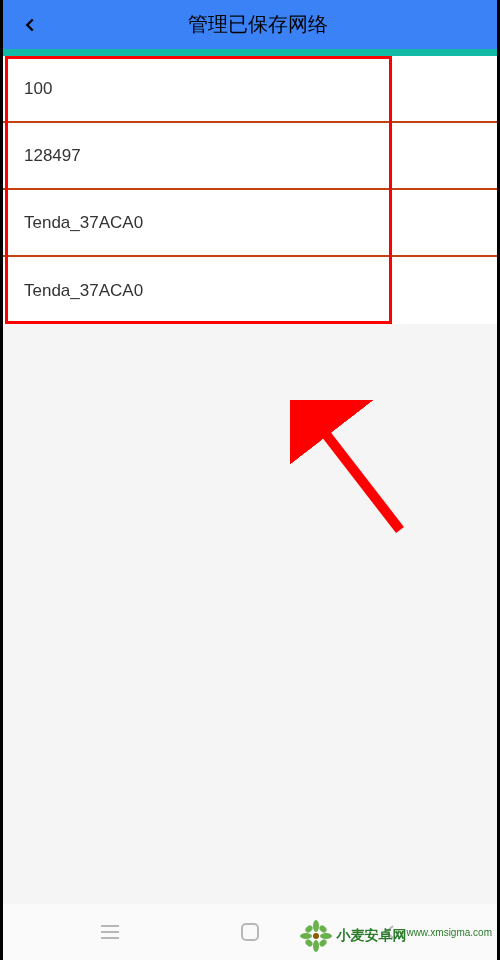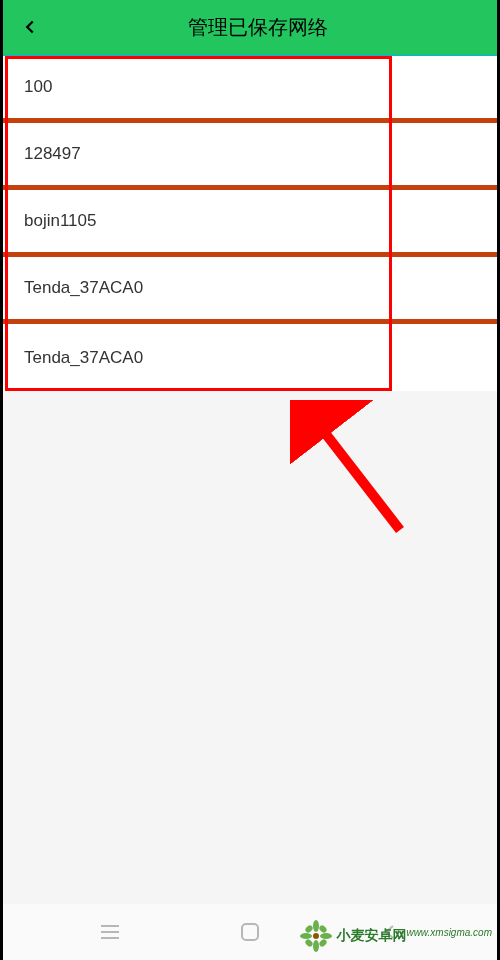--- a/index.html
+++ b/index.html
@@ -10,25 +10,25 @@
     body {
       width: 500px;
       height: 960px;
       background: #f5f5f5;
       font-family: -apple-system, BlinkMacSystemFont, "Segoe UI", sans-serif;
       position: relative;
       overflow: hidden;
     }
     .header {
       height: 56px;
-      background: #22c55e;
+      background: #3b82f6;
       display: flex;
       align-items: center;
       position: relative;
-      border-bottom: 2px solid #14b8a6;
+      border-bottom: 7px solid #14b8a6;
       padding-left: 16px;
     }
     .back-button {
       position: absolute;
       left: 10px;
       top: 50%;
       transform: translateY(-50%);
       width: 40px;
       height: 40px;
       display: flex;
@@ -61,21 +61,21 @@
       pointer-events: none;
       z-index: 10;
     }
     .list-item {
       height: 67px;
       display: flex;
       align-items: center;
       padding: 0 24px;
       font-size: 17px;
       color: #333;
-      border-bottom: 5px solid #c2410c;
+      border-bottom: 2px solid #c2410c;
       cursor: pointer;
     }
     .list-item:last-child {
       border-bottom: none;
     }
     .arrow-annotation {
       position: absolute;
       top: 400px;
       left: 290px;
       pointer-events: none;
@@ -117,21 +117,20 @@
       align-items: flex-start;
     }
     .watermark-title {
       font-size: 14px;
       font-weight: bold;
       color: #2a7a2a;
     }
     .watermark-url {
       font-size: 10px;
       color: #2a7a2a;
-      font-style: italic;
     }
     .frame-border {
       position: absolute;
       top: 0;
       left: 0;
       right: 0;
       bottom: 0;
       border-left: 3px solid #000;
       border-right: 3px solid #000;
       pointer-events: none;
@@ -152,23 +151,20 @@
   <div class="title">管理已保存网络</div>
 </div>
 
 <div class="network-list">
   <div class="highlight-box"></div>
   <div class="list-item">
     <span>100</span>
   </div>
   <div class="list-item">
     <span>128497</span>
-  </div>
-  <div class="list-item">
-    <span>bojin1105</span>
   </div>
   <div class="list-item">
     <span>Tenda_37ACA0</span>
   </div>
   <div class="list-item">
     <span>Tenda_37ACA0</span>
   </div>
 </div>
 
 <div class="arrow-annotation">

